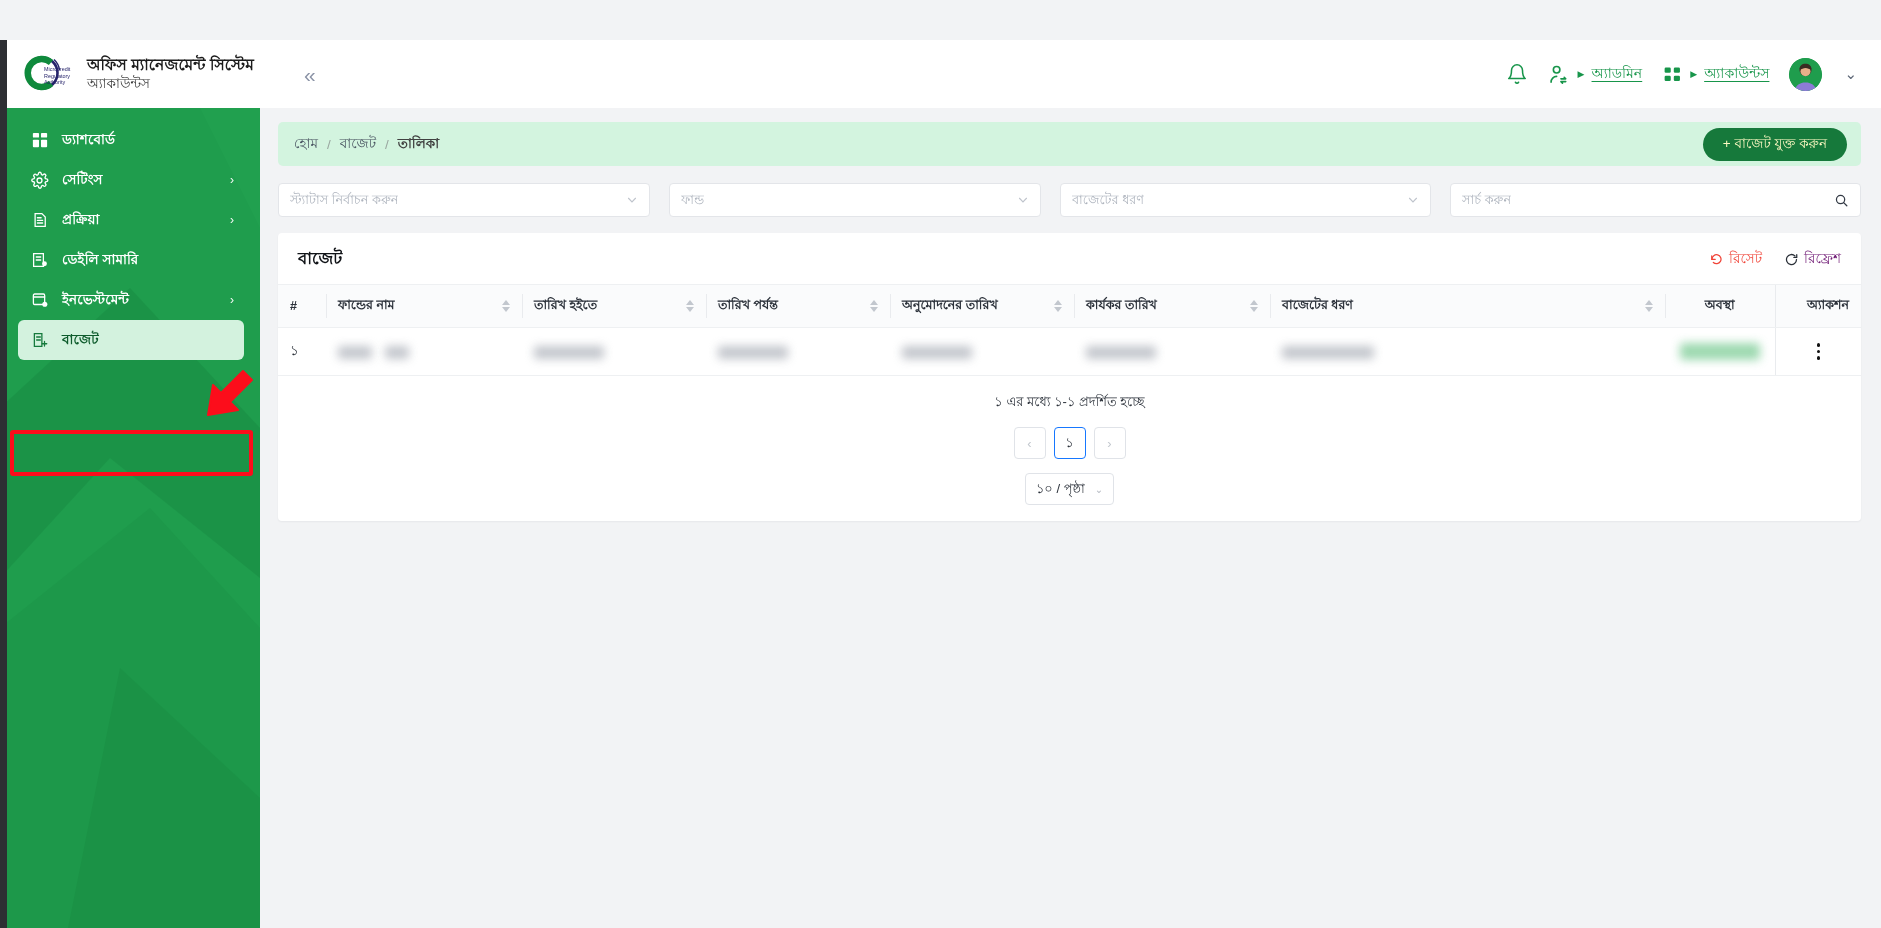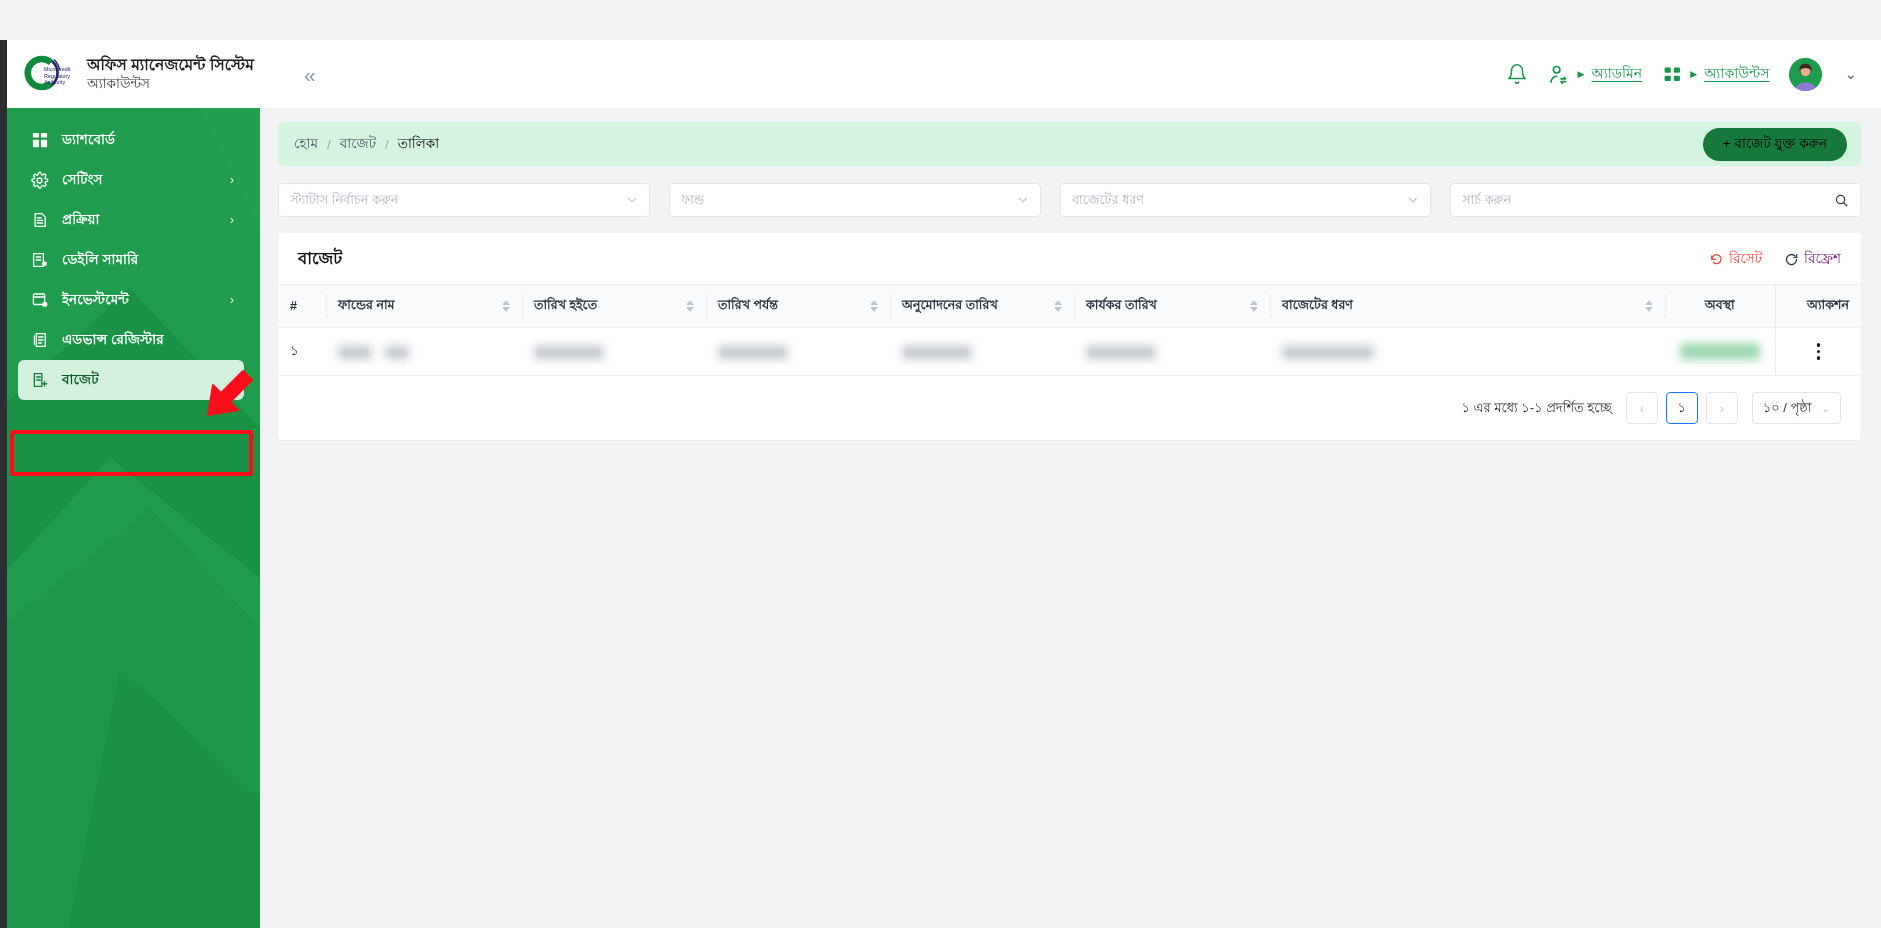--- a/index.html
+++ b/index.html
@@ -71,23 +71,23 @@
 
   
   .main { flex: 1; min-width: 0; padding: 14px 20px 1px 18px; overflow: hidden; }
 
   .crumbbar {
     height: 44px; background: #d3f4df; border-radius: 5px;
     display: flex; align-items: center; padding: 0 14px 0 16px;
   }
   .crumbs { display: flex; align-items: center; gap: 9px; font-size: 13.5px; color: #46505e; }
   .crumbs .sep { color: #9aa7a0; }
-  .crumbs .cur { font-weight: 400; color: #000000; }
+  .crumbs .cur { font-weight: 700; color: #404040; }
   .btn-add {
-    margin-left: auto; background: #16793b; color: #000000; border: none;
+    margin-left: auto; background: #16793b; color: #fef9c3; border: none;
     border-radius: 18px; height: 33px; padding: 0 20px; font-size: 13.5px;
     font-weight: 500; cursor: pointer; white-space: nowrap;
     font-family: "Liberation Sans", sans-serif;
   }
 
   .filters { display: flex; gap: 19px; margin-top: 17px; }
   .fld {
     height: 34px; background: #fff; border: 1px solid #e3e5e9; border-radius: 4px;
     display: flex; align-items: center; padding: 0 11px; position: relative;
   }
@@ -125,21 +125,21 @@
   td { padding: 12px; border-bottom: 1px solid #eef0f2; font-size: 13px; color: #2b313a; }
   .idx { font-size: 13.5px; color: #2b313a; }
   .blur {
     display: inline-block; height: 13px; border-radius: 2px;
     background: #b9bdc4; filter: blur(5px); opacity: .85; vertical-align: middle;
   }
   .blur.green { background: #74c98f; opacity: .7; }
   .kebab { display: flex; flex-direction: column; align-items: center; gap: 3px; cursor: pointer; }
   .kebab span { width: 3.4px; height: 3.4px; background: #111; border-radius: 50%; display: block; }
 
-  .pager { display: flex; align-items: center; justify-content: flex-end; gap: 14px; padding: 16px 20px; }
+  .pager { display: flex; align-items: center; justify-content: flex-end; gap: 14px; padding: 16px 20px; flex-direction: column; }
   .pager-info { font-size: 13px; color: #2b313a; }
   .pg-btn {
     width: 32px; height: 32px; border: 1px solid #e0e3e8; border-radius: 4px; background: #fff;
     display: flex; align-items: center; justify-content: center; color: #c2c7ce;
     font-size: 13px; cursor: pointer;
   }
   .pg-btn.num { color: #2b313a; border-color: #1677ff; }
   .pg-group { display: flex; align-items: center; gap: 8px; }
   .pg-size {
     height: 32px; border: 1px solid #e0e3e8; border-radius: 4px; background: #fff;
@@ -284,30 +284,20 @@
             <svg width="18" height="18" viewBox="0 0 24 24" fill="none" stroke="#fff" stroke-width="1.7" stroke-linecap="round">
               <rect x="3.2" y="4" width="15" height="14" rx="1.6"></rect>
               <path d="M3.2 8h15"></path>
               <circle cx="18.4" cy="17.6" r="3.4" fill="#fff" stroke="none"></circle>
             </svg>
           </span>
           <span class="ni-lbl">ইনভেস্টমেন্ট</span>
           <span class="ni-arrow">›</span>
         </div>
 
-        <div class="nav-item">
-          <span class="ni-ico">
-            <svg width="18" height="18" viewBox="0 0 24 24" fill="none" stroke="#fff" stroke-width="1.7" stroke-linecap="round">
-              <path d="M7 3.5h12v17h-12z"></path>
-              <path d="M10 8h6M10 12h6M10 16h4"></path>
-              <path d="M4.5 6.5v11"></path>
-            </svg>
-          </span>
-          <span class="ni-lbl">এডভান্স রেজিস্টার</span>
-        </div>
 
         <div class="nav-item active">
           <span class="ni-ico">
             <svg width="18" height="18" viewBox="0 0 24 24" fill="none" stroke="#157a3c" stroke-width="1.7" stroke-linecap="round">
               <path d="M4.5 3.5h10v17h-10z"></path>
               <path d="M7.5 8h5M7.5 12h5"></path>
               <path d="M18 14v6M15 17h6"></path>
             </svg>
           </span>
           <span class="ni-lbl">বাজেট</span>

